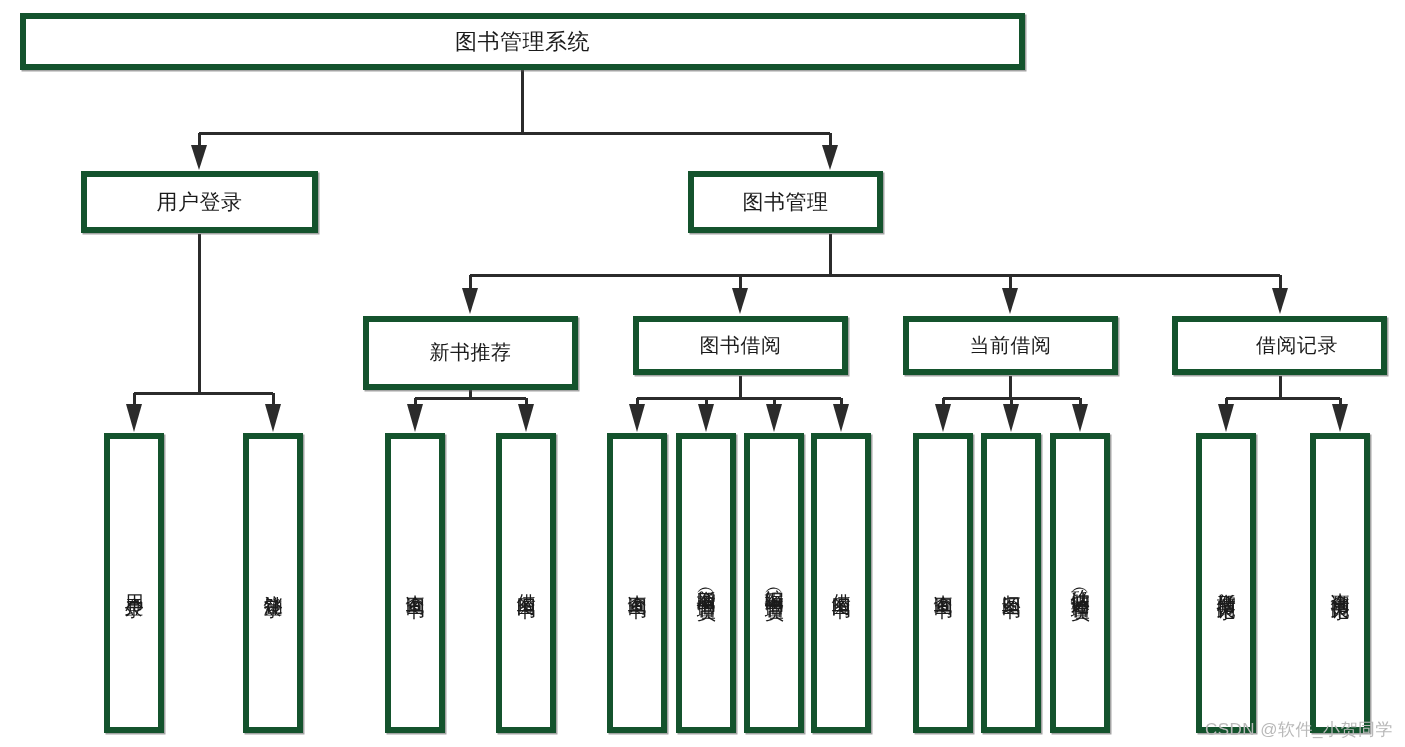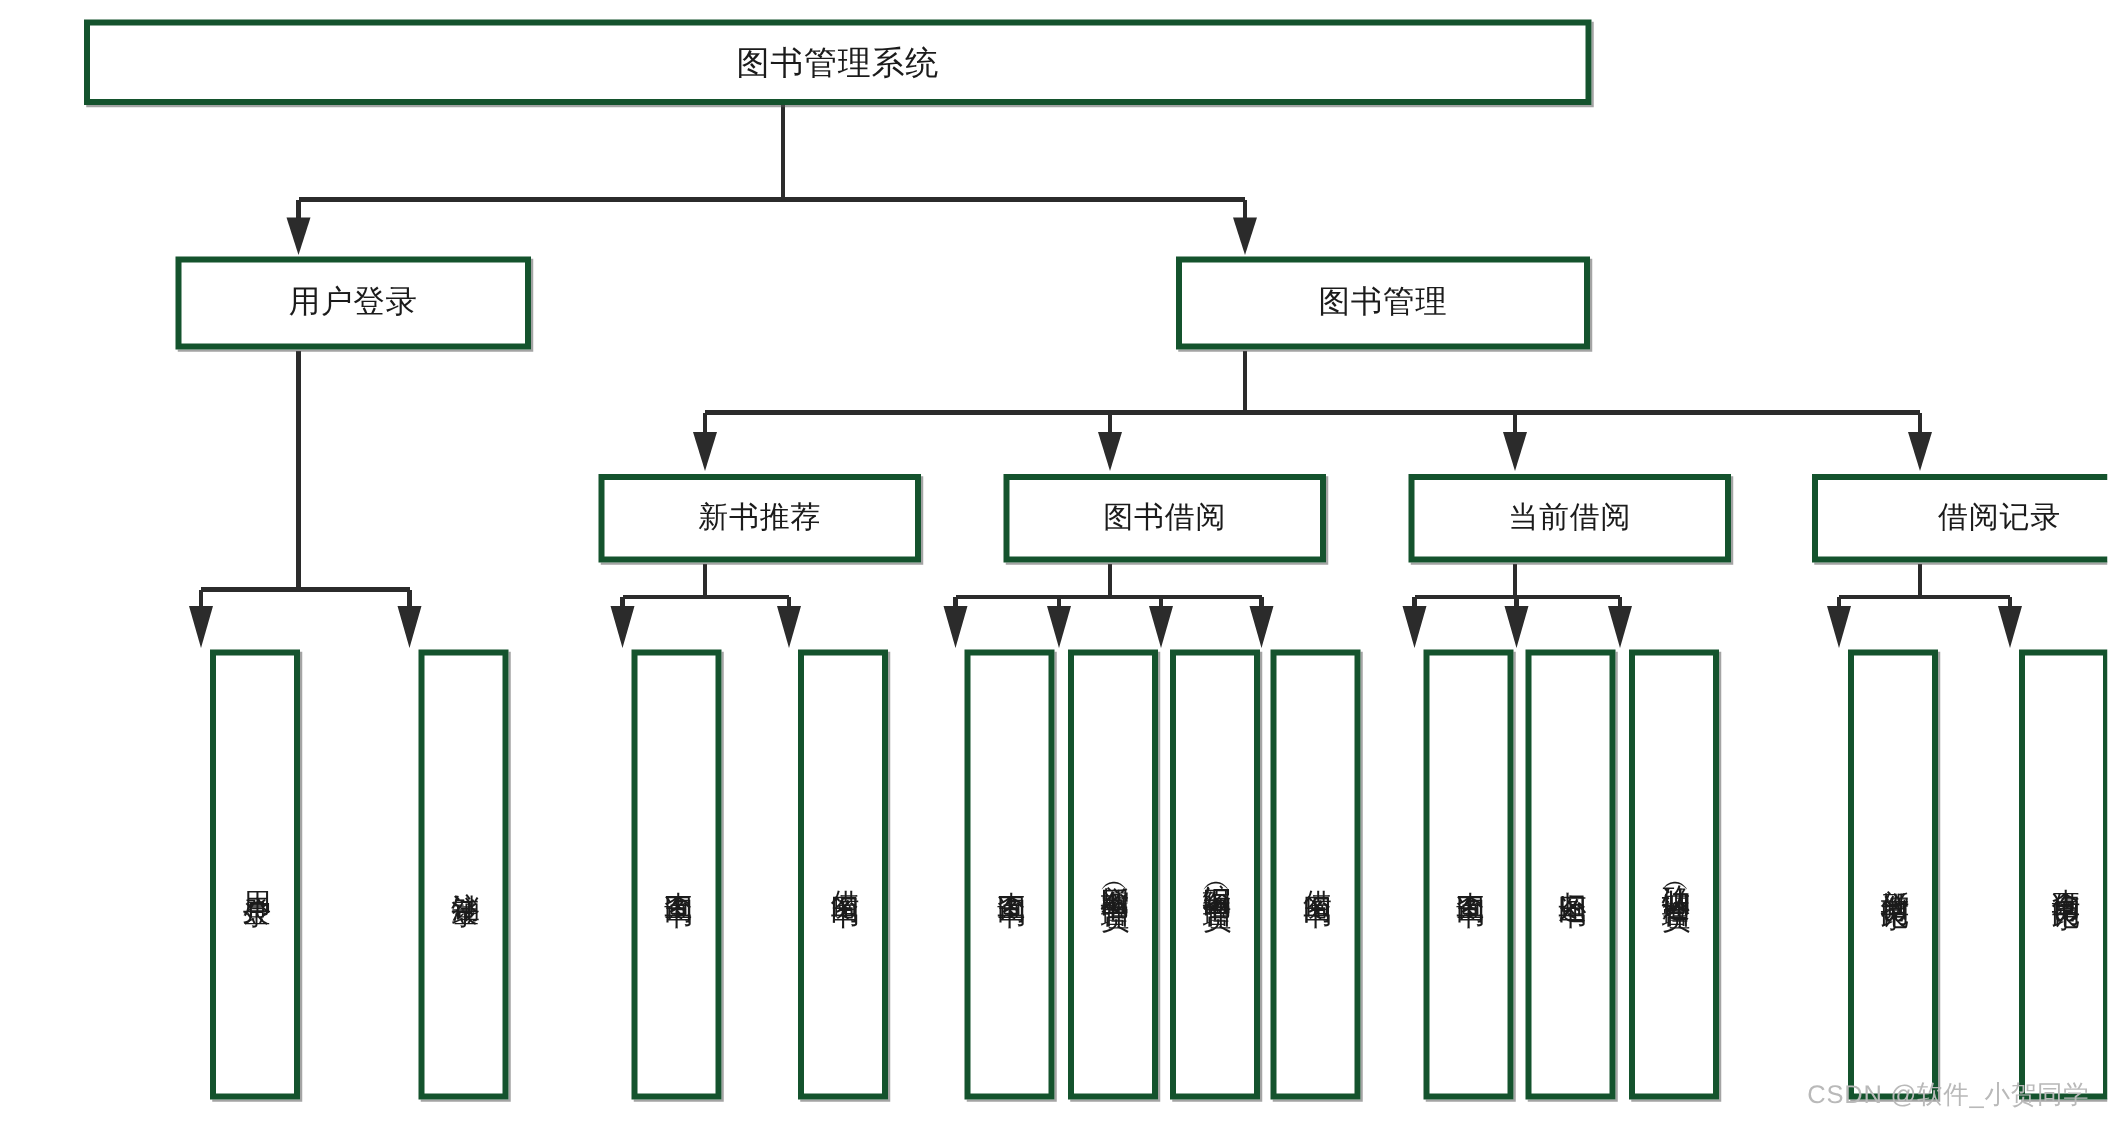--- a/index.html
+++ b/index.html
@@ -23,28 +23,27 @@
     left: 0;
     top: 0;
     width: 1405px;
     height: 747px;
     pointer-events: none;
   }
   .node {
     position: absolute;
     box-sizing: border-box;
     background: #ffffff;
-    border: 4px solid #14532d;
+    border: 6px solid #14532d;
     box-shadow: 1.5px 1.5px 0 rgba(90,90,90,0.55);
     display: flex;
     align-items: center;
     justify-content: center;
     color: #1b1b1b;
     letter-spacing: 0.5px;
-    margin-left: 36px;
   }
   .node .node-label {
     display: block;
     text-align: center;
     line-height: 1.18;
   }
   .node-root {
     font-size: 22px;
   }
   .node-l2 {
@@ -166,25 +165,25 @@
   </svg>
 
   <div class="node node-root" style="left:20px; top:13px; width:1005px; height:57px;">
     <span class="node-label">图书管理系统</span>
   </div>
 
   <div class="node node-l2" style="left:81px; top:171px; width:237px; height:62px;">
     <span class="node-label">用户登录</span>
   </div>
 
-  <div class="node node-l2" style="left:748px; top:171px; width:276px; height:62px;">
+  <div class="node node-l2" style="left:688px; top:171px; width:195px; height:62px;">
     <span class="node-label">图书管理</span>
   </div>
 
-  <div class="node node-l3" style="left:363px; top:316px; width:215px; height:59px;">
+  <div class="node node-l3" style="left:363px; top:316px; width:215px; height:74px;">
     <span class="node-label">新书推荐</span>
   </div>
 
   <div class="node node-l3" style="left:633px; top:316px; width:215px; height:59px;">
     <span class="node-label">图书借阅</span>
   </div>
 
   <div class="node node-l3" style="left:903px; top:316px; width:215px; height:59px;">
     <span class="node-label">当前借阅</span>
   </div>

